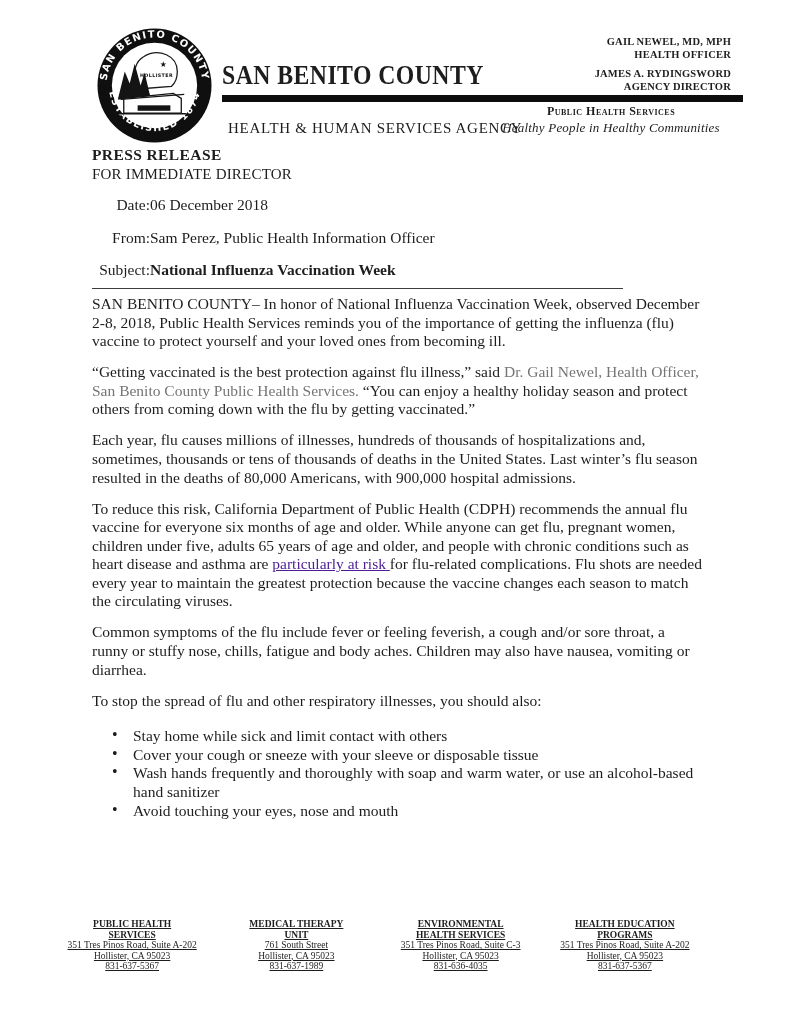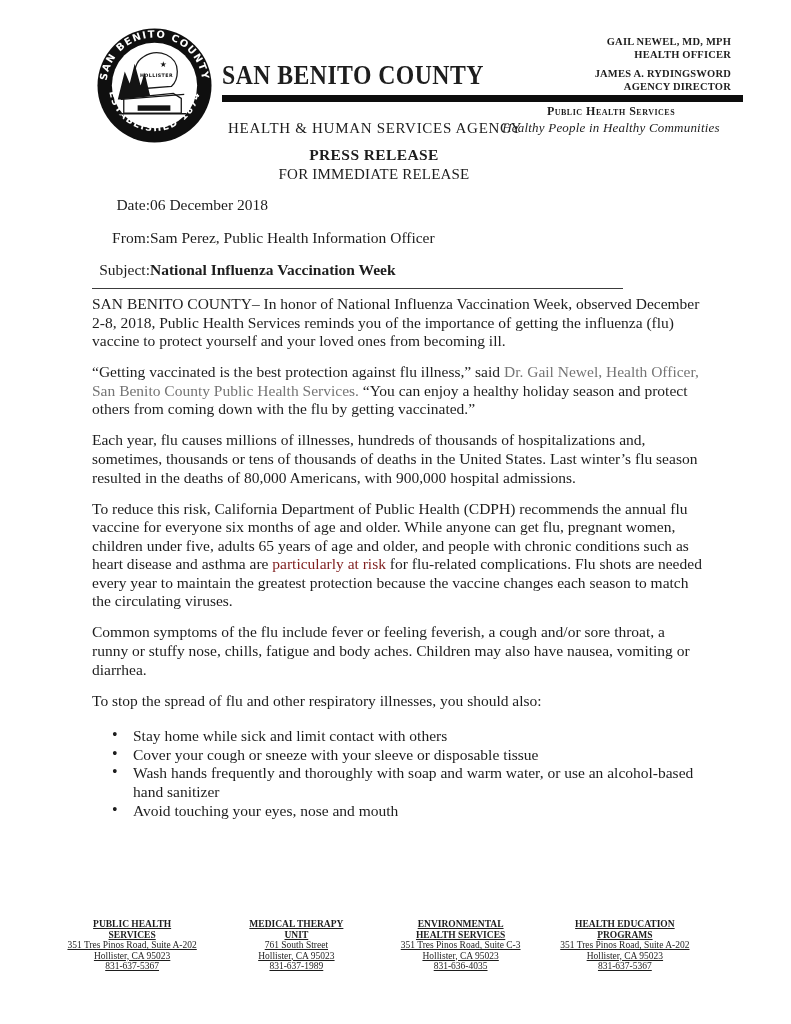--- a/index.html
+++ b/index.html
@@ -19,37 +19,37 @@
   .officials {
     position:absolute; right:60px; top:36px; text-align:right;
     font-weight:bold; font-size:10.5px; line-height:12.5px; letter-spacing:.2px;
   }
   .official + .official { margin-top:7px;margin-left:14px; }
   .dept-block { position:absolute; left:496px; top:104px; width:230px; text-align:center; }
   .dept-name { font-size:12px; font-weight:bold; font-variant:small-caps; letter-spacing:.5px; white-space:nowrap; }
   .dept-tagline { font-size:13px; font-style:italic; margin-top:1px; letter-spacing:.2px; white-space:nowrap; }
 
   
-  .press-block { position:absolute; left:92px; top:146px; width:564px; text-align:center; }
+  .press-block { position:absolute; left:92px; top:146px; width:564px; }
   .press-title { font-size:15.5px; font-weight:bold; letter-spacing:.4px; }
   .press-subtitle { font-size:15px; margin-top:2px; letter-spacing:.2px; }
 
   
   .meta { position:absolute; left:96px; top:196px; font-size:15.5px;text-align:right; }
   .meta-row { display:flex; margin-bottom:14px; line-height:18.5px; }
   .meta-label { width:54px; flex:none; }
   .meta-value.bold { font-weight:bold; }
 
   .rule { position:absolute; left:92px; top:288px; width:531px; border-top:1.5px solid #3c3c3c; }
 
   
   .content { position:absolute; left:92px; top:295px; width:612px; font-size:15.5px; line-height:18.6px; }
   .content p { margin:0 0 12.4px 0; }
   .gray { color:#757575; }
-  .link { color:#7f1d1d; cursor:pointer; }
+  .link { color:#4c1d95; text-decoration:underline; cursor:pointer; }
   .bullets { list-style:none; margin:17px 0 0 0; padding:0; }
   .bullets li { position:relative; padding-left:41px; }
   .bullets li::before { content:"\2022"; position:absolute; left:20px; top:-1px; font-size:16px; }
 
   
   .footer {
     position:absolute; left:50px; top:919px; width:657px; display:flex;
     font-size:9.5px; line-height:10.5px; text-align:center;text-decoration:underline;
   }
   .foot-col { flex:1; padding:0 6px; }
@@ -100,21 +100,21 @@
     </div>
   </div>
 
   <div class="dept-block">
     <div class="dept-name">Public Health Services</div>
     <div class="dept-tagline">Healthy People in Healthy Communities</div>
   </div>
 
   <div class="press-block">
     <div class="press-title">PRESS RELEASE</div>
-    <div class="press-subtitle">FOR IMMEDIATE RELEASE</div>
+    <div class="press-subtitle">FOR IMMEDIATE DIRECTOR</div>
   </div>
 
   <div class="meta">
     <div class="meta-row">
       <span class="meta-label">Date:</span>
       <span class="meta-value">06 December 2018</span>
     </div>
     <div class="meta-row">
       <span class="meta-label">From:</span>
       <span class="meta-value">Sam Perez, Public Health Information Officer</span>

